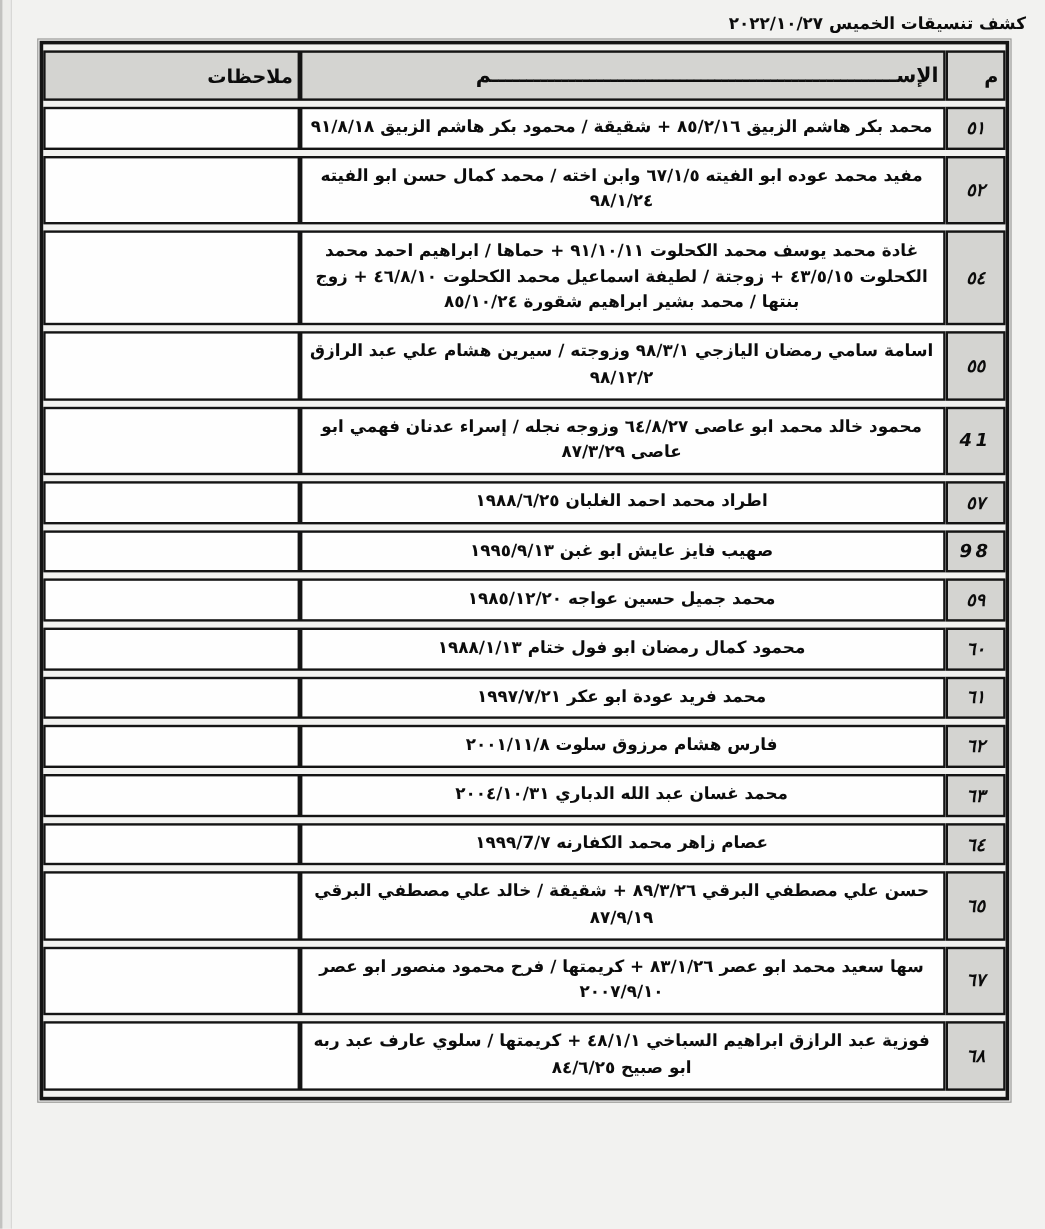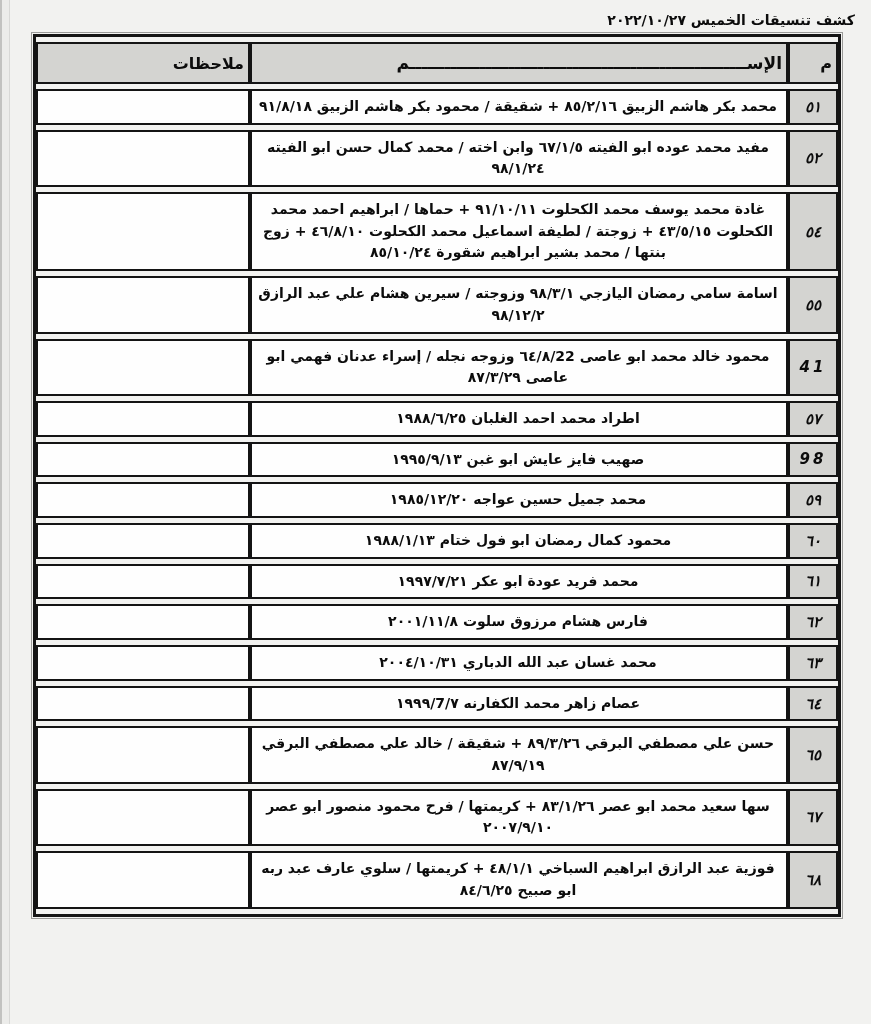--- a/index.html
+++ b/index.html
@@ -122,21 +122,21 @@
   </tr>
 
   <tr>
     <td class="num-cell">٥٥</td>
     <td class="name-cell">اسامة سامي رمضان اليازجي ٩٨/٣/١ وزوجته / سيرين هشام علي عبد الرازق ٩٨/١٢/٢</td>
     <td class="notes-cell"></td>
   </tr>
 
   <tr>
     <td class="num-cell">41</td>
-    <td class="name-cell">محمود خالد محمد ابو عاصى ٦٤/٨/22 وزوجه نجله / إسراء عدنان فهمي ابو عاصى ٨٧/٣/٢٩</td>
+    <td class="name-cell">محمود خالد محمد ابو عاصى ٦٤/٨/٢٧ وزوجه نجله / إسراء عدنان فهمي ابو عاصى ٨٧/٣/٢٩</td>
     <td class="notes-cell"></td>
   </tr>
 
   <tr>
     <td class="num-cell">٥٧</td>
     <td class="name-cell">اطراد محمد احمد الغلبان ١٩٨٨/٦/٢٥</td>
     <td class="notes-cell"></td>
   </tr>
 
   <tr>

